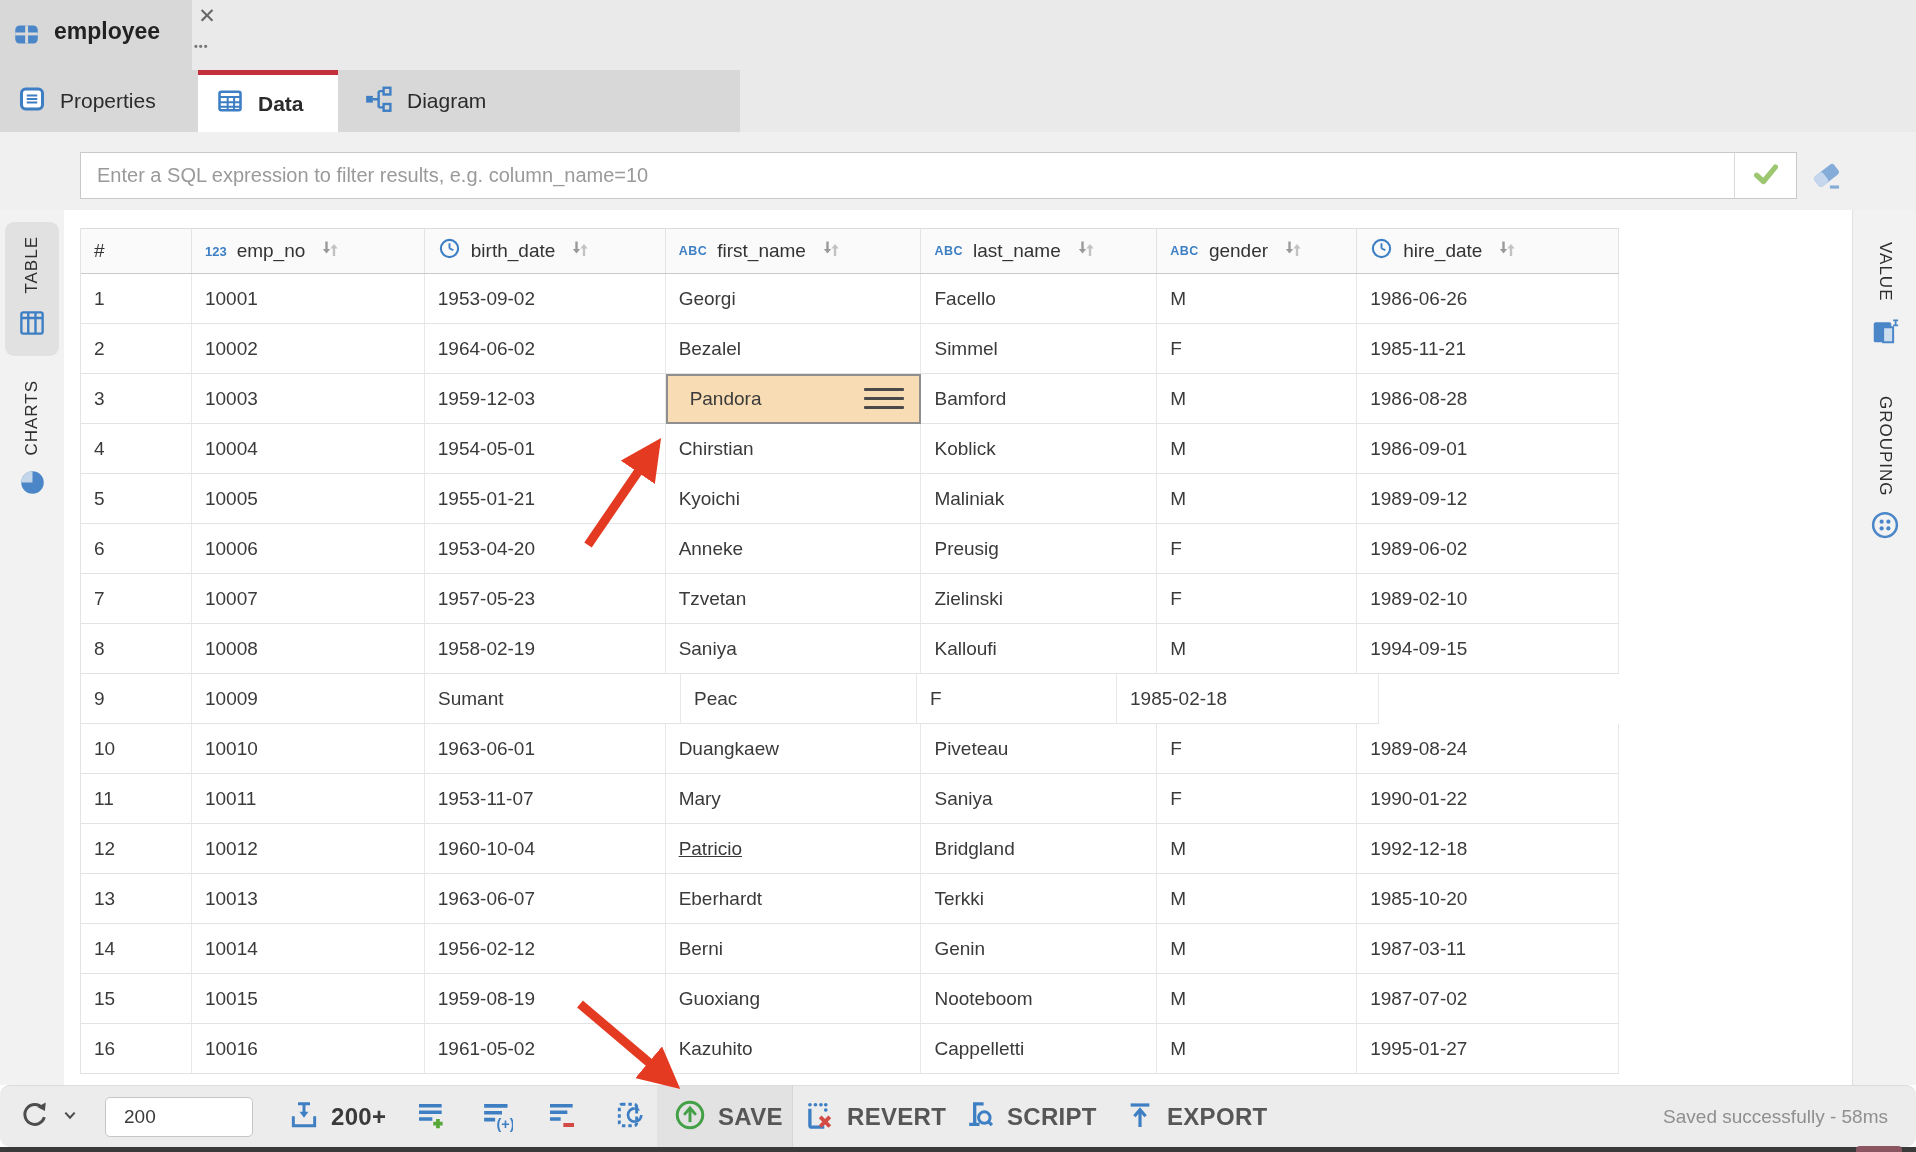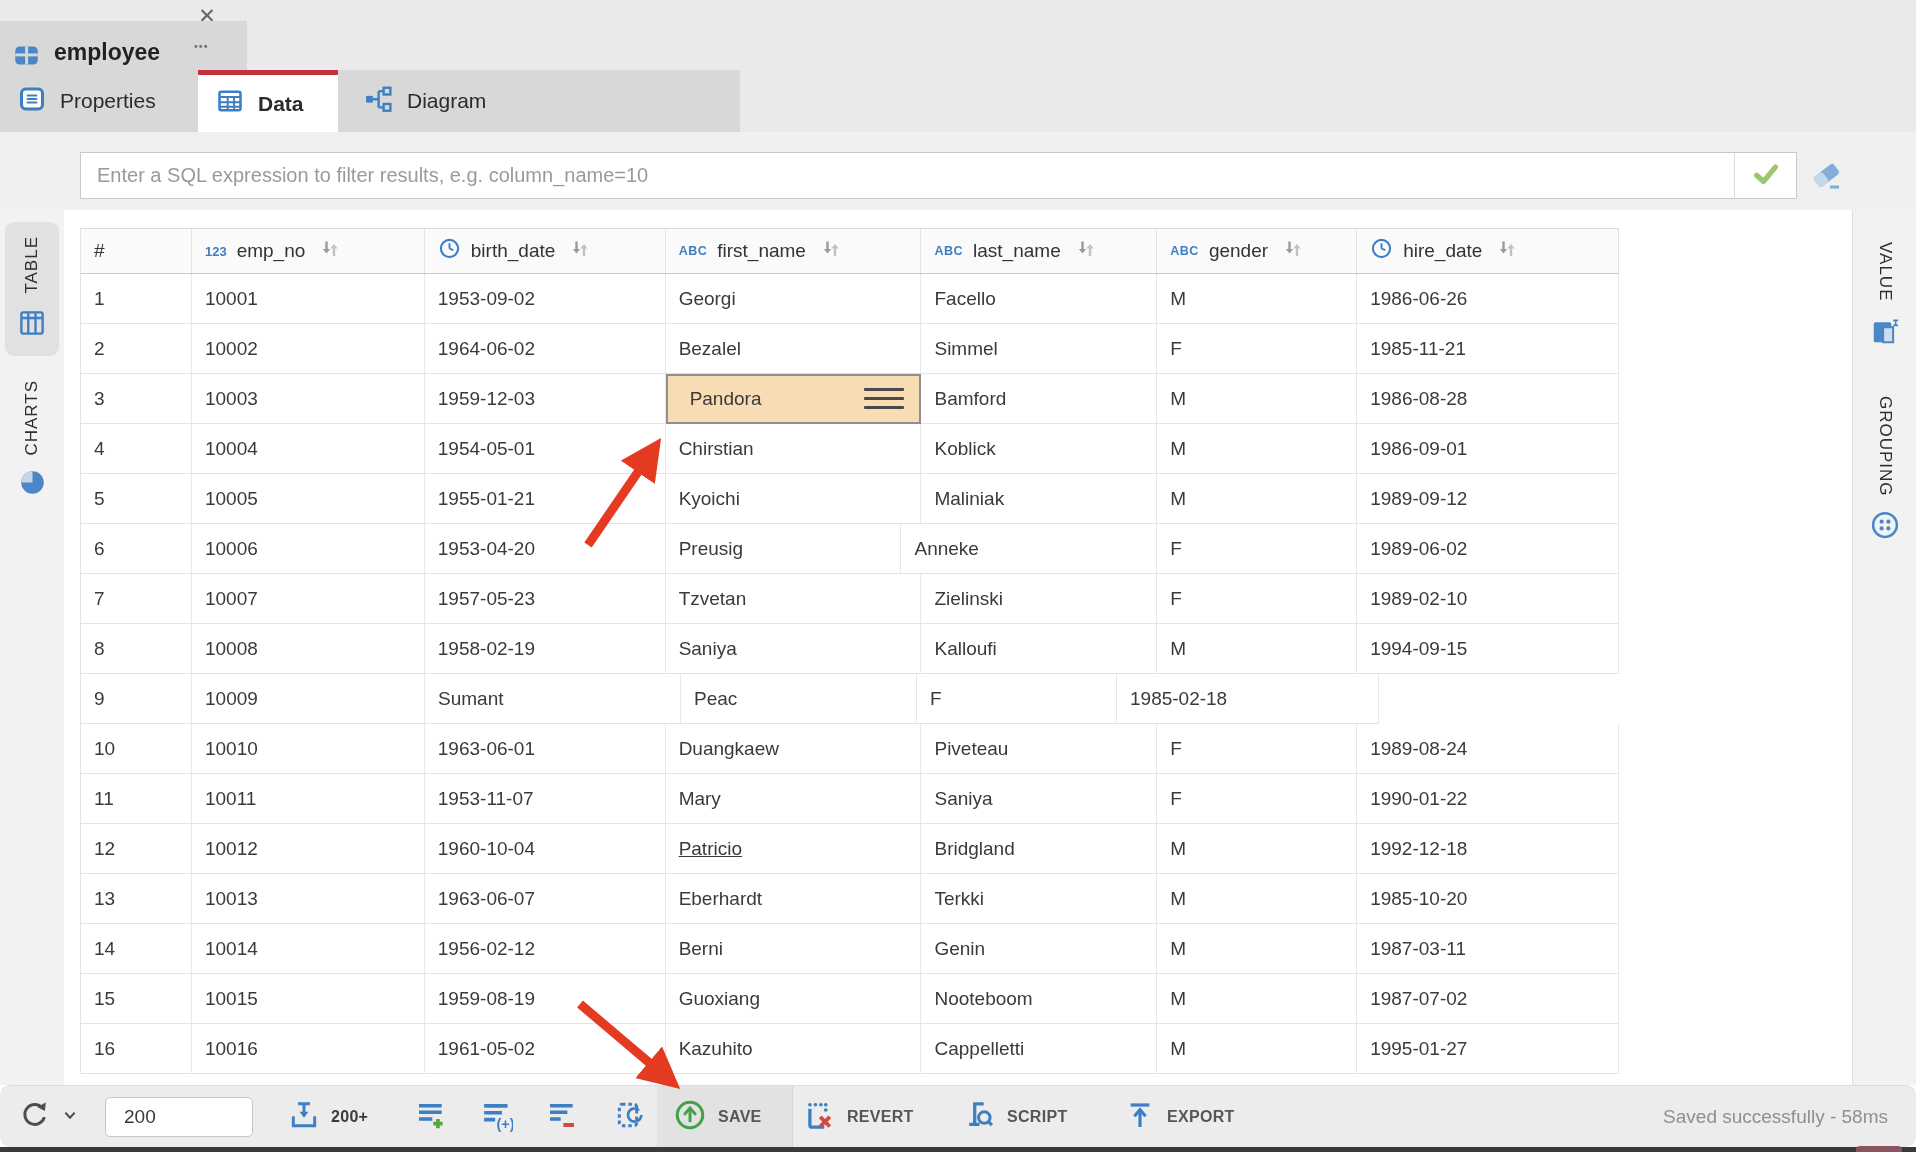--- a/index.html
+++ b/index.html
@@ -2,21 +2,21 @@
 <html><head>
 <meta charset="utf-8">
 <style>
   * { margin:0; padding:0; box-sizing:border-box; }
   html,body { width:1916px; height:1152px; overflow:hidden; }
   body { font-family:"Liberation Sans", sans-serif; background:#fff; color:#3a3a3a; }
   #screen { position:relative; width:1916px; height:1152px; background:#fff; overflow:hidden; }
 
   
   .tabstrip1 { position:absolute; left:0; top:0; width:1916px; height:70px; background:#eaeaea; }
-  .employee-tab { position:absolute; left:0; top:0; width:247px; height:70px; background:#d8d8d8; cursor:pointer;margin-top:21px; }
+  .employee-tab { position:absolute; left:0; top:0; width:192px; height:70px; background:#d8d8d8; cursor:pointer; }
   .employee-tab .tabicon { position:absolute; left:13px; top:21px; }
   .employee-tab .tablabel { position:absolute; left:54px; top:18px; font-size:23px; font-weight:bold; color:#222; }
   .tab-close { position:absolute; left:195px; top:4px; width:24px; height:24px; font-size:21px; color:#666; text-align:center; line-height:24px; cursor:pointer; }
   .tab-dots { position:absolute; left:194px; top:40px; font-size:18px; font-weight:bold; color:#777; letter-spacing:1px; cursor:pointer; }
 
   
   .tabstrip2 { position:absolute; left:0; top:70px; width:1916px; height:62px; background:#eaeaea; }
   .tabstrip2 .tabzone { position:absolute; left:0; top:0; width:740px; height:62px; background:#d8d8d8; }
   .subtab { position:absolute; top:0; height:62px; display:flex; align-items:center; gap:14px; padding:0 18px; font-size:21px; color:#2b2b2b; cursor:pointer; }
   .subtab.active { background:#fff; border-top:5px solid #c2313c; font-weight:bold; }
@@ -52,21 +52,21 @@
   .sort { width:22px; height:22px; margin-left:4px; flex:0 0 auto; }
   .grid-row { display:flex; height:50px; }
   .gcell { display:flex; align-items:center; padding-left:13px; border-right:1px solid #e8e8e8; border-bottom:1px solid #e3e3e3; font-size:19px; color:#3a3a3a; overflow:hidden; white-space:nowrap; cursor:default; }
   .gcell.selected { background:#f8dcb4; outline:2px solid #8f8f8f; outline-offset:-2px; justify-content:space-between; padding-right:16px; }
   .burger { display:flex; flex-direction:column; gap:6px; width:40px; }
   .burger i { display:block; height:3px; background:#4a4a4a; border-radius:1px; }
 
   
   .toolbar { position:absolute; left:0; top:1085px; width:1916px; height:62px; background:#ececec; border-top:1px solid #dcdcdc;border-radius:10px; }
   .tb { position:absolute; top:0; height:62px; display:flex; align-items:center; gap:11px; cursor:pointer; }
-  .tb-label { font-size:16px; font-weight:bold; color:#565656; letter-spacing:0.3px; }
+  .tb-label { font-size:24px; font-weight:bold; color:#565656; letter-spacing:0.3px; }
   .fetch-input { position:absolute; left:105px; top:11px; width:148px; height:40px; background:#fff; border:1px solid #c6c6c6; border-radius:5px; font-size:19px; color:#3a3a3a; padding:0 18px; outline:none; }
   .save-hl { position:absolute; left:657px; top:0; width:136px; height:62px; background:#e2e2e2; border-right:1px solid #d6d6d6; }
   .status { position:absolute; right:28px; top:0; height:62px; display:flex; align-items:center; font-size:19px; color:#8f8f8f; }
 
   .bottom-edge { position:absolute; left:0; top:1147px; width:1916px; height:5px; background:#3a3a3a; }
   .dock-peek { position:absolute; left:1856px; top:1146px; width:46px; height:6px; background:#8a5560; border-radius:4px 4px 0 0; }
 
   
   .overlay { position:absolute; left:0; top:0; width:1916px; height:1152px; pointer-events:none; }
 </style>
@@ -313,22 +313,22 @@
           <div class="gcell" style="width: 241px;">1955-01-21</div>
           <div class="gcell" style="width: 256px;">Kyoichi</div>
           <div class="gcell" style="width: 236px;">Maliniak</div>
           <div class="gcell" style="width: 200px;">M</div>
           <div class="gcell" style="width: 262px;">1989-09-12</div>
         </div>
         <div class="grid-row">
           <div class="gcell" style="width: 111px;">6</div>
           <div class="gcell" style="width: 233px;">10006</div>
           <div class="gcell" style="width: 241px;">1953-04-20</div>
+          <div class="gcell" style="width: 256px;">Anneke</div>
           <div class="gcell" style="width: 236px;">Preusig</div>
-          <div class="gcell" style="width: 256px;">Anneke</div>
           <div class="gcell" style="width: 200px;">F</div>
           <div class="gcell" style="width: 262px;">1989-06-02</div>
         </div>
         <div class="grid-row">
           <div class="gcell" style="width: 111px;">7</div>
           <div class="gcell" style="width: 233px;">10007</div>
           <div class="gcell" style="width: 241px;">1957-05-23</div>
           <div class="gcell" style="width: 256px;">Tzvetan</div>
           <div class="gcell" style="width: 236px;">Zielinski</div>
           <div class="gcell" style="width: 200px;">F</div>

